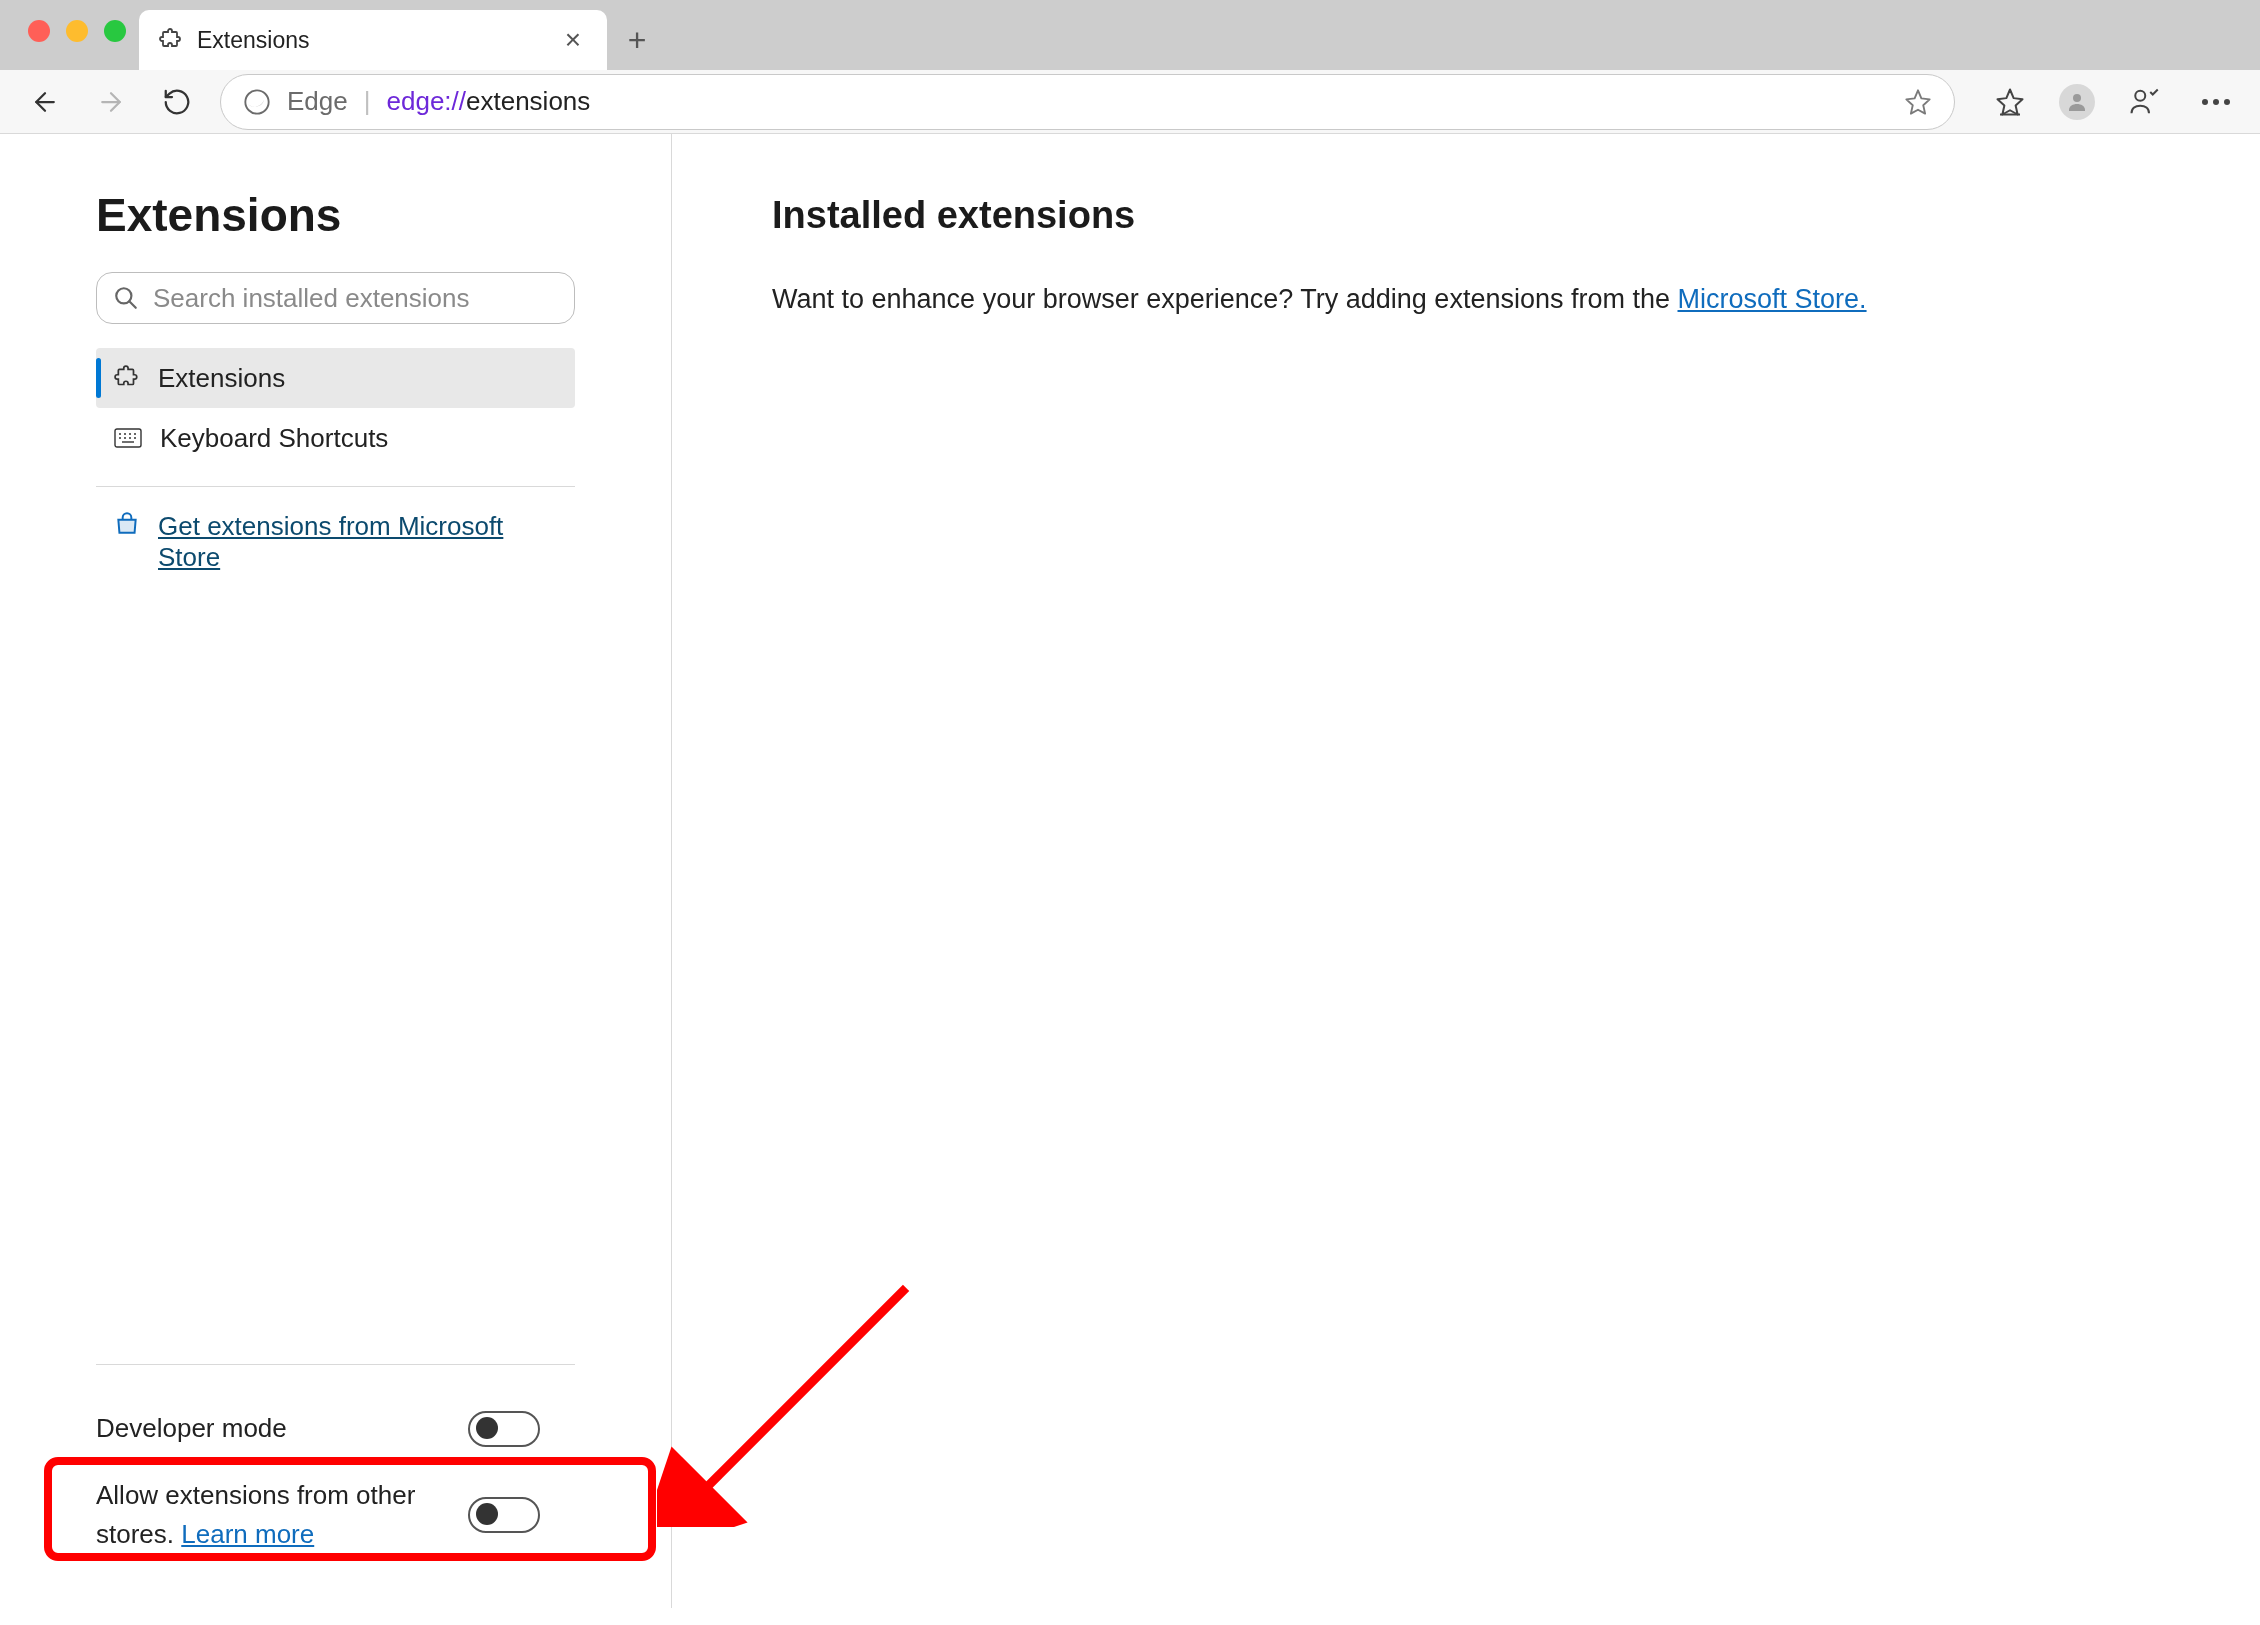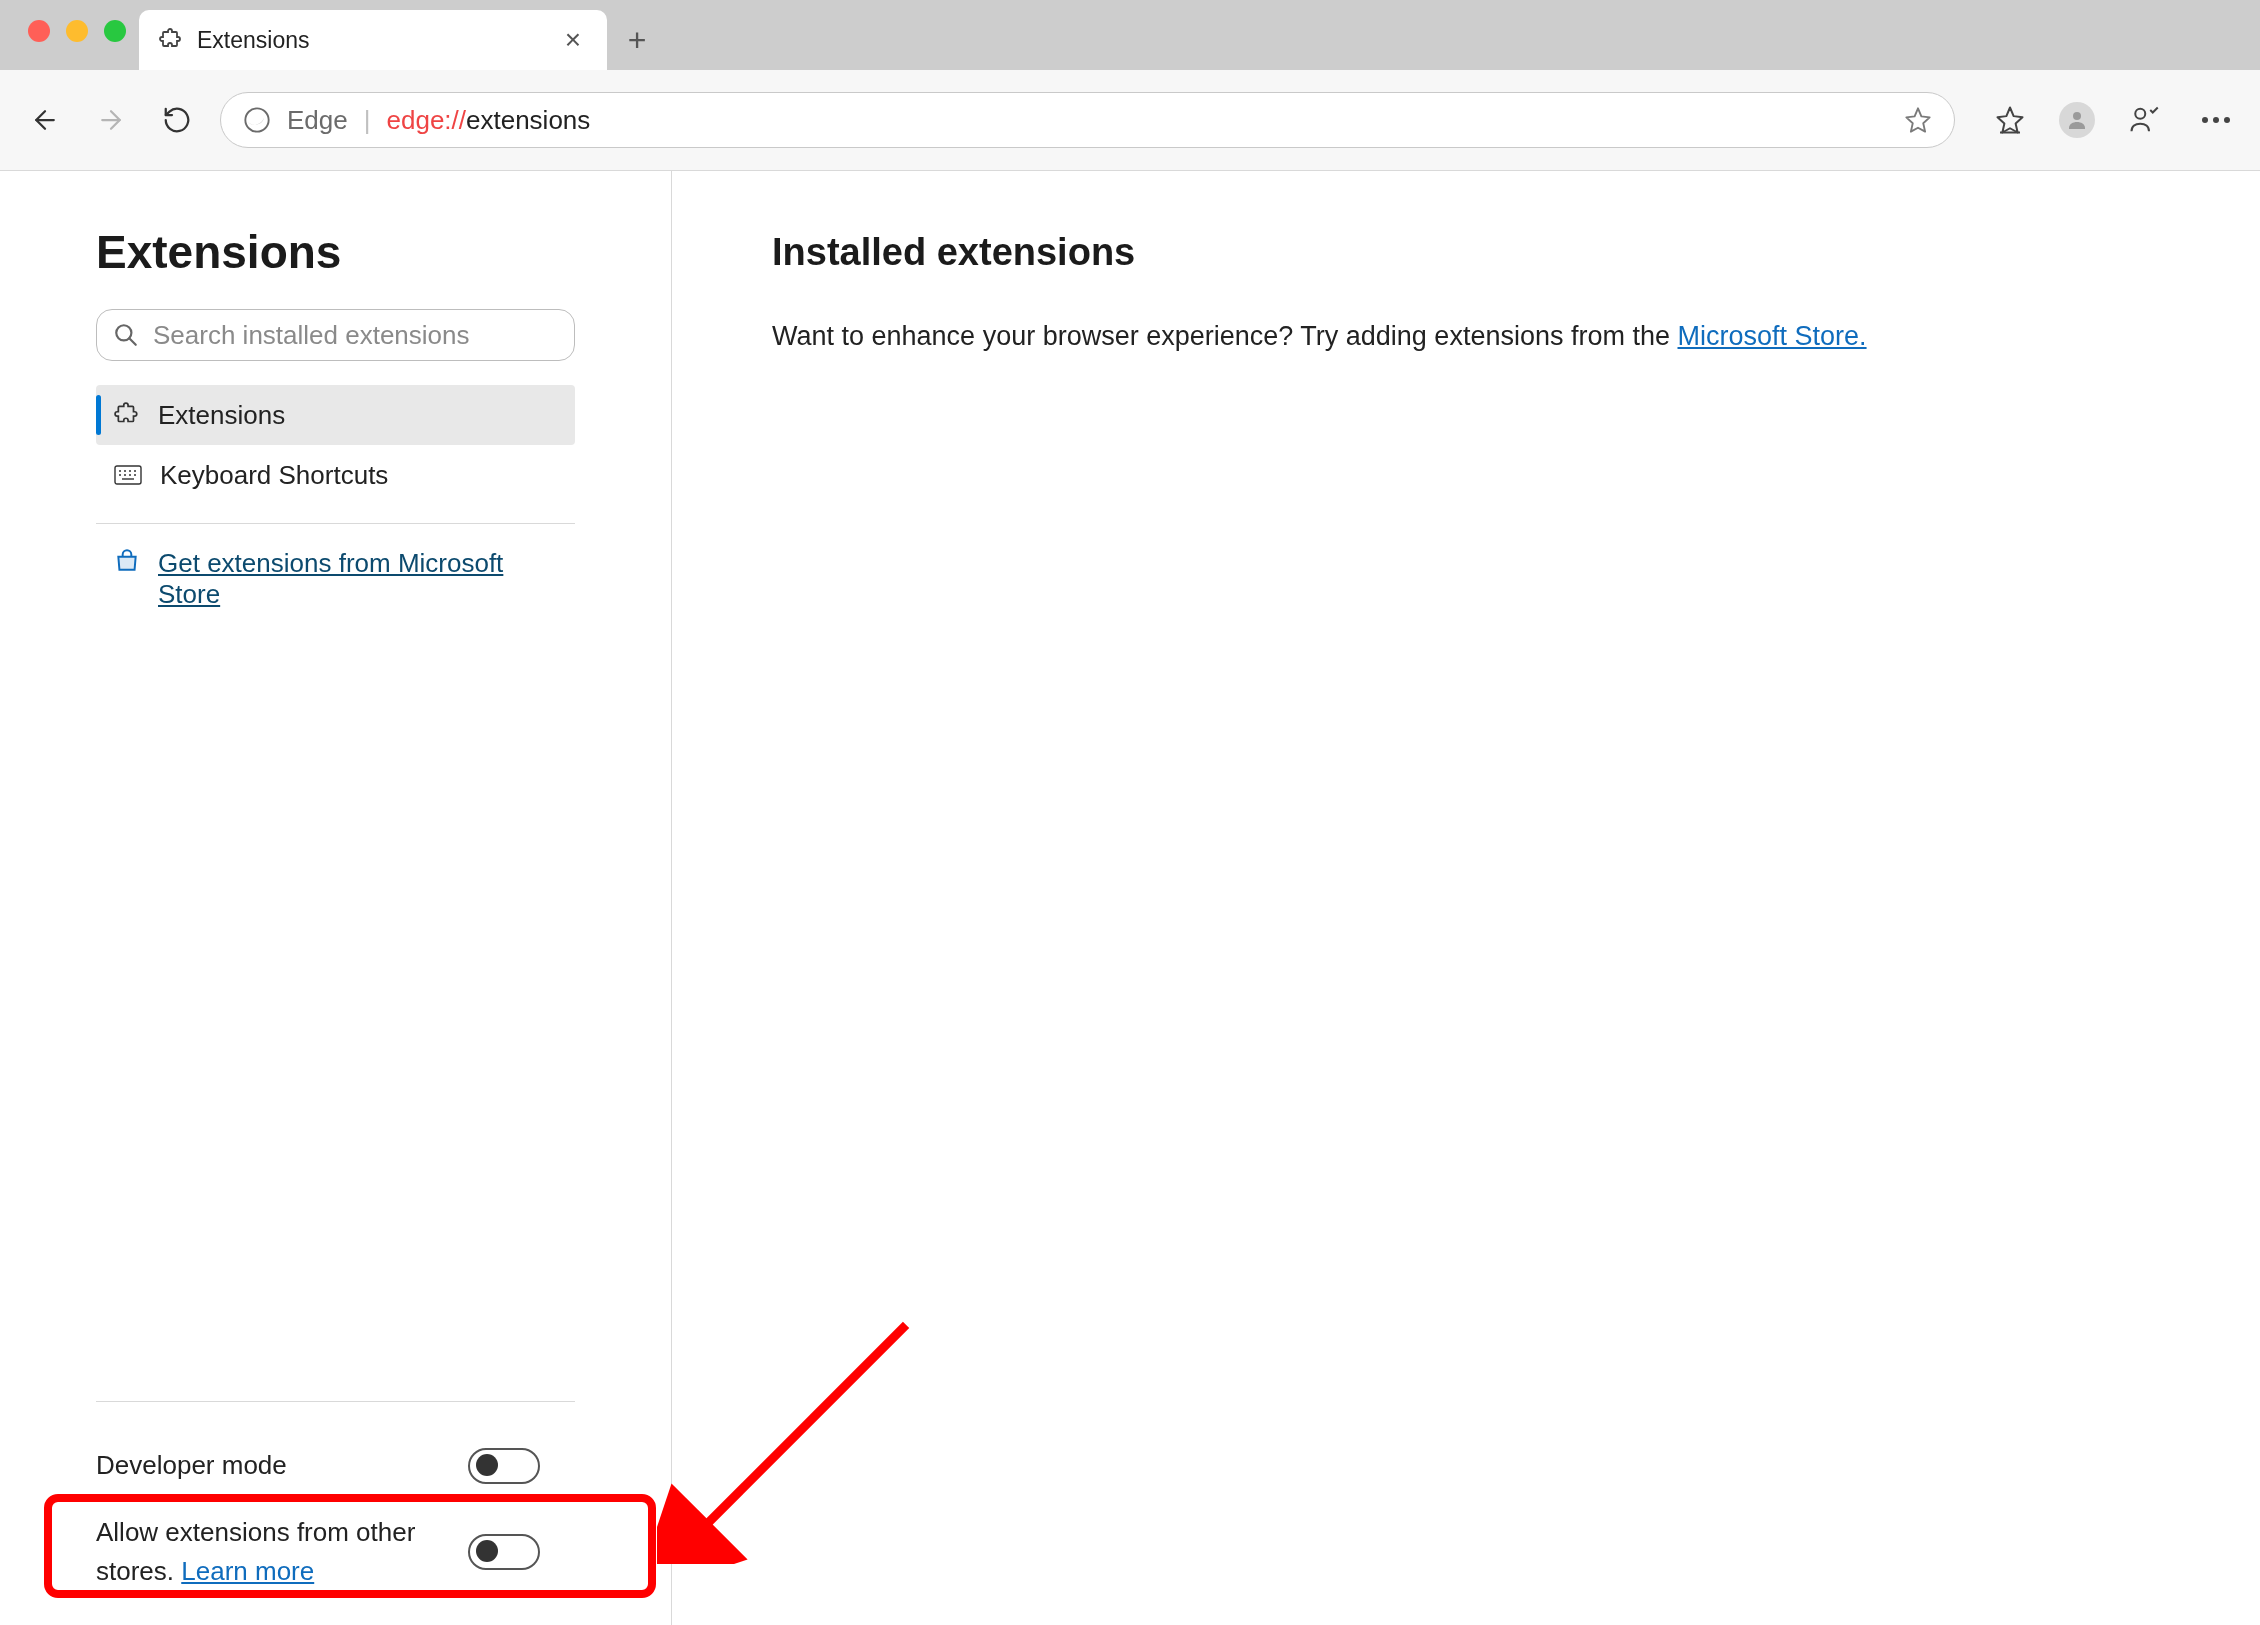--- a/index.html
+++ b/index.html
@@ -35,21 +35,21 @@
     padding: 0 20px;
     gap: 14px;
     position: relative;
   }
   .tab-title { font-size: 23px; color: #222; flex: 1; }
   .tab-close { font-size: 28px; color: #555; cursor: pointer; line-height: 1; padding: 2px 6px; }
   .newtab { width: 60px; height: 60px; display:flex; align-items:center; justify-content:center; font-size:32px; color:#555; cursor:pointer;}
   
   
   .toolbar {
-    height: 101px;
+    height: 64px;
     background: #f7f7f7;
     border-bottom: 1px solid #d9d9d9;
     display: flex;
     align-items: center;
     padding: 0 22px;
     gap: 20px;
   }
   .tool-btn { width: 46px; height:46px; display:flex; align-items:center; justify-content:center; color:#333; cursor:pointer; border-radius:6px;}
   .tool-btn.disabled { color:#b5b5b5; cursor:default;}
   .omnibox {
@@ -60,21 +60,21 @@
     border-radius: 28px;
     display: flex;
     align-items: center;
     padding: 0 22px;
     gap: 16px;
     font-size: 26px;
     color: #222;
   }
   .omni-label { color:#6b6b6b; }
   .omni-sep { color:#c0c0c0; }
-  .omni-url .dim { color:#ef4444; }
+  .omni-url .dim { color:#6d28d9; }
   .omni-url { flex:1; }
   .omni-star { color:#7a7a7a; }
   .right-tools { display:flex; align-items:center; gap:26px; padding-left:12px;}
   .avatar-circle { width:36px; height:36px; border-radius:50%; background:#d8d8d8; display:flex; align-items:center; justify-content:center;}
   
   
   .body {
     display: flex;
     height: calc(100% - 70px - 82px);
     position: relative;

